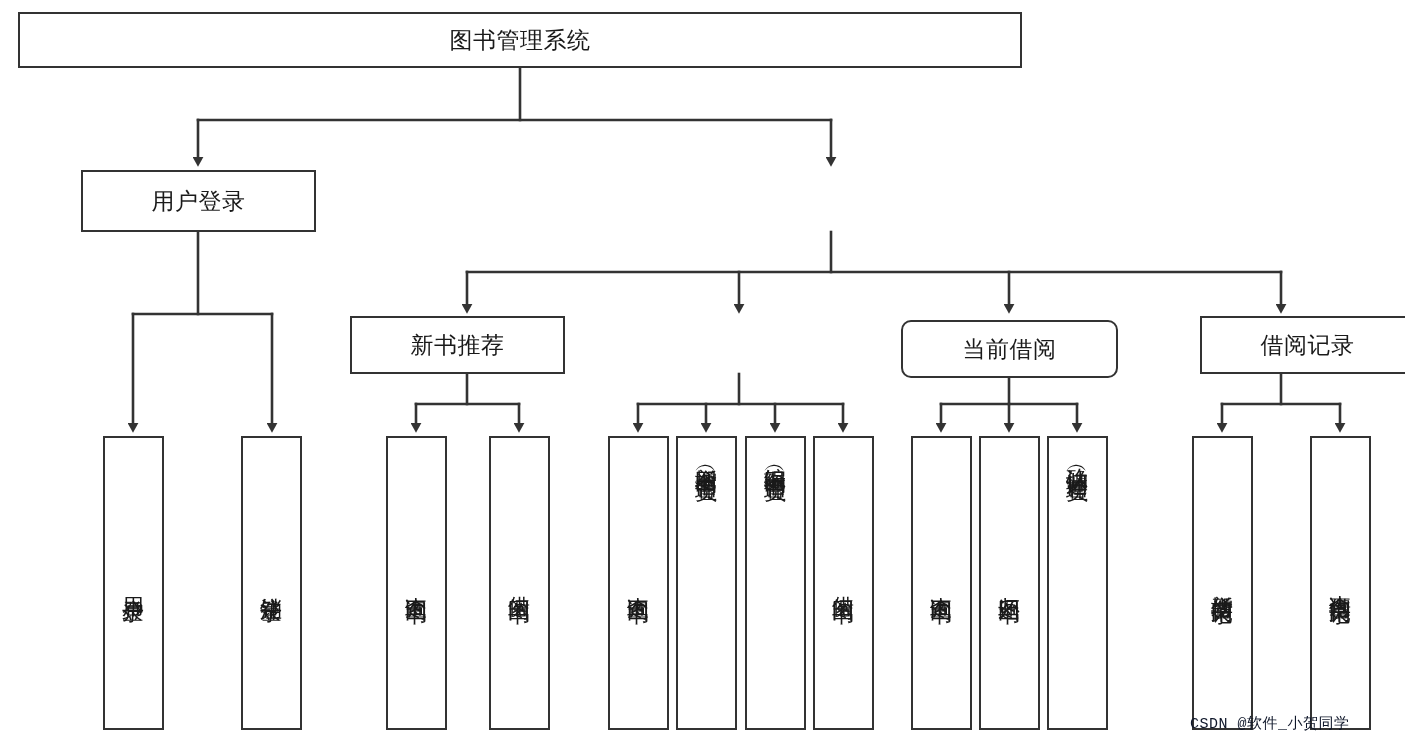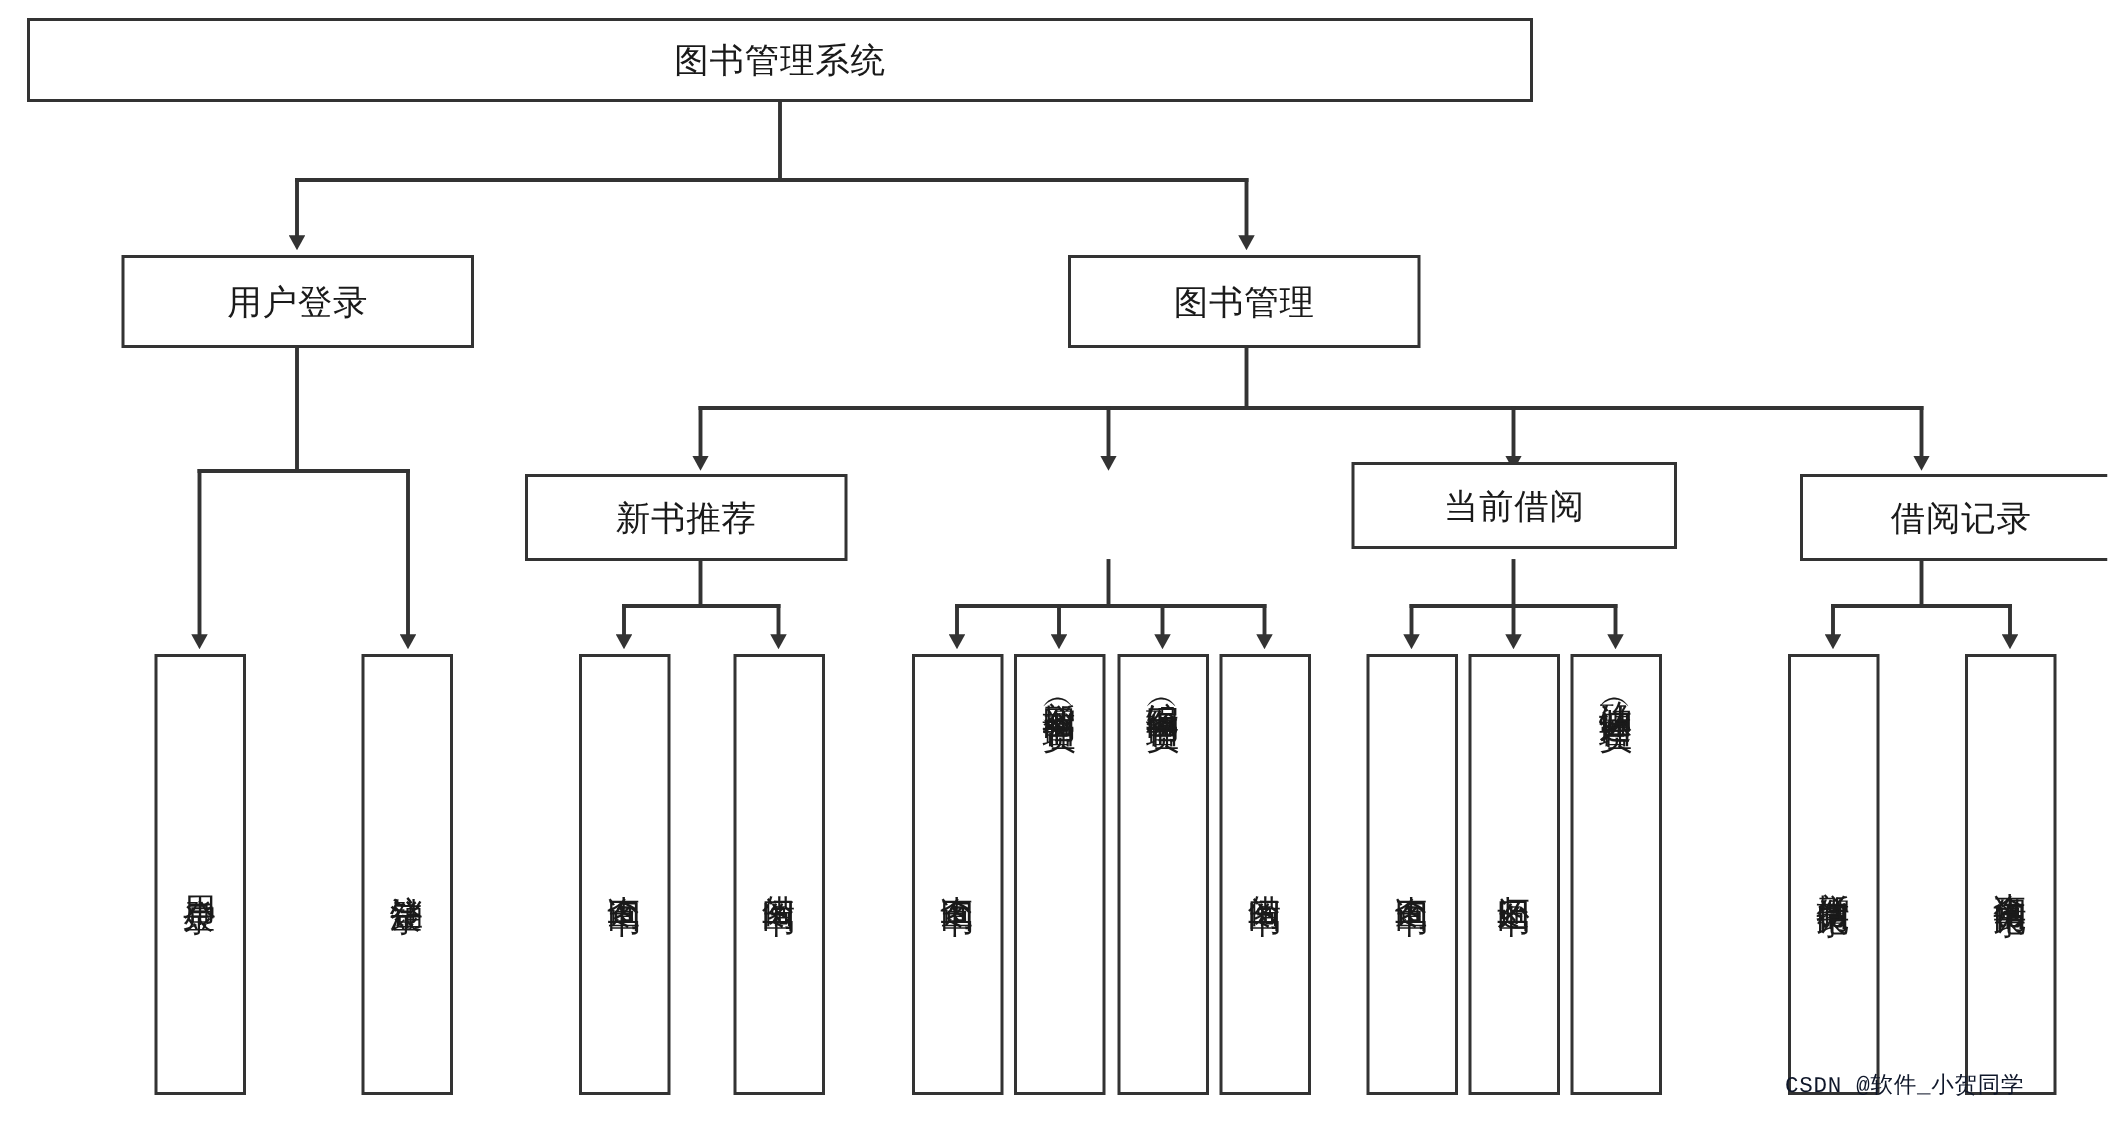--- a/index.html
+++ b/index.html
@@ -127,30 +127,27 @@
   </svg>
 
   <div class="node" style="left:18px; top:12px; width:1004px; height:56px;">
     <span class="label-h">图书管理系统</span>
   </div>
 
   <div class="node" style="left:81px; top:170px; width:235px; height:62px;">
     <span class="label-h">用户登录</span>
   </div>
 
-  <div class="node" style="left:712px; top:170px; width:235px; height:62px;">
-    <span class="label-h">图书管理</span>
-  </div>
 
   <div class="node" style="left:350px; top:316px; width:215px; height:58px;">
     <span class="label-h">新书推荐</span>
   </div>
 
 
-  <div class="node" style="left:901px; top:308px; width:217px; height:58px;">
+  <div class="node" style="left:901px; top:320px; width:217px; height:58px;border-radius:10px;">
     <span class="label-h">当前借阅</span>
   </div>
 
   <div class="node" style="left:1172px; top:316px; width:215px; height:58px;margin-left:28px;">
     <span class="label-h">借阅记录</span>
   </div>
 
   <div class="node leaf center-v" style="left:103px; top:436px; width:61px; height:294px;">
     <span class="label-v">用户登录</span>
   </div>

